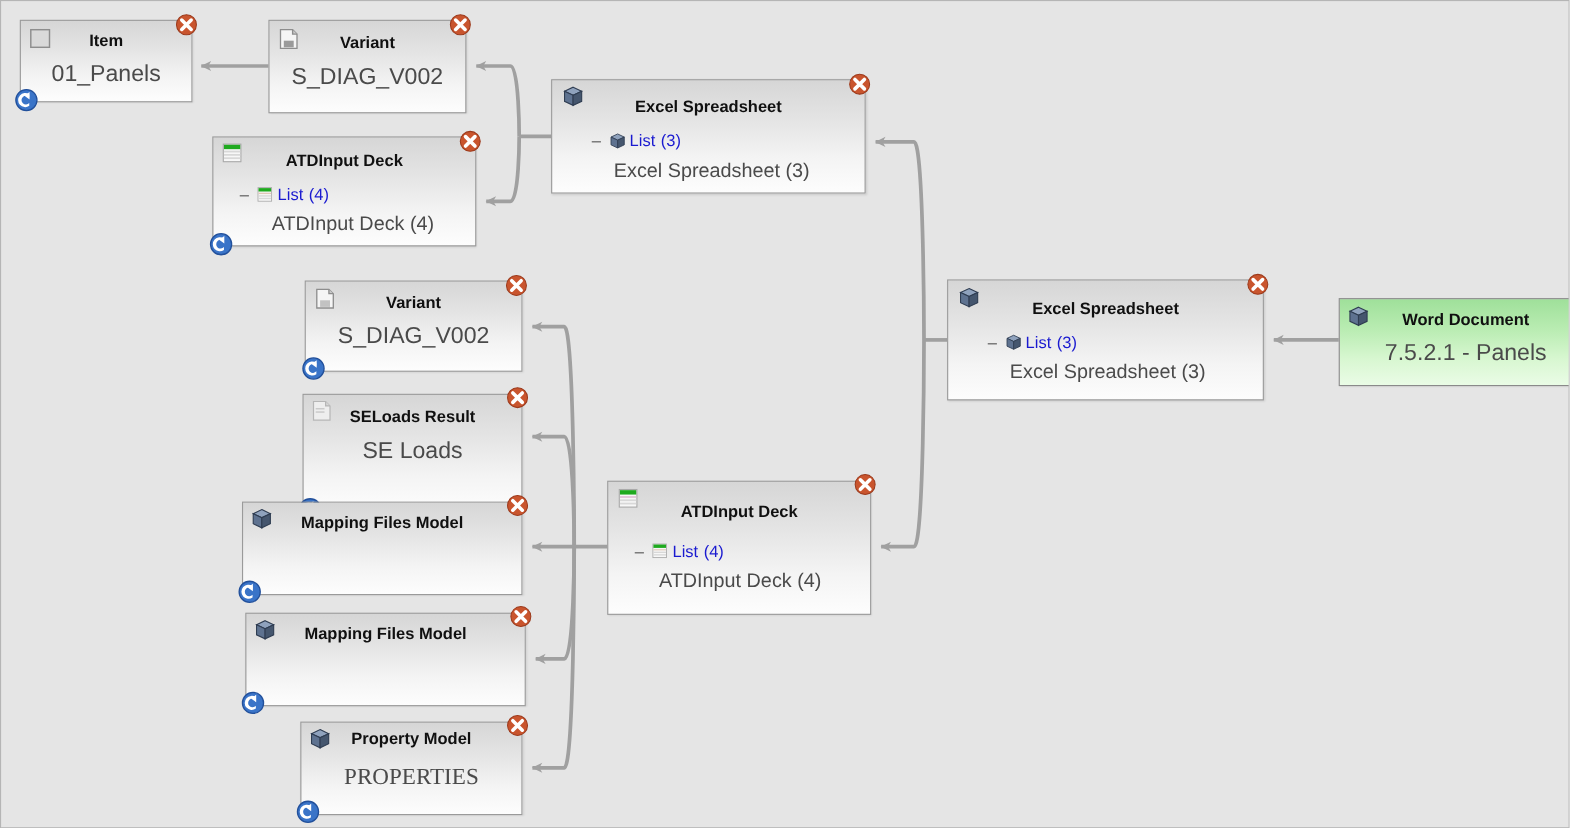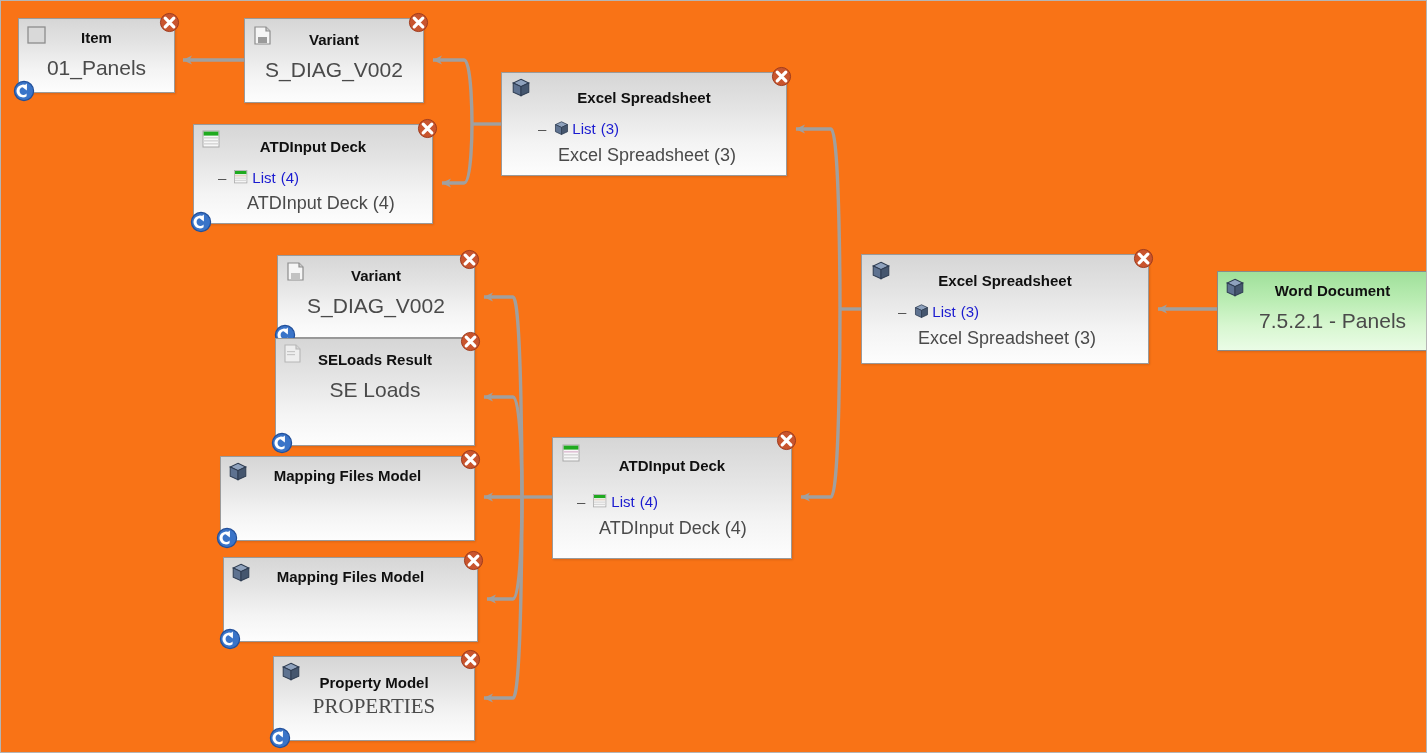--- a/index.html
+++ b/index.html
@@ -5,21 +5,21 @@
   html, body {
     margin: 0;
     padding: 0;
     background: #ffffff;
     font-family: "Liberation Sans", sans-serif;
   }
   #canvas {
     position: relative;
     width: 1427px;
     height: 753px;
-    background: #f97316;
+    background: #e5e5e5;
     border: 1px solid #b5b5b5;
     box-sizing: border-box;
     overflow: hidden;
   }
   #edges {
     position: absolute;
     left: 0; top: 0;
     width: 1427px;
     height: 753px;
     pointer-events: none;
@@ -272,21 +272,21 @@
       <circle cx="11" cy="11" r="9.5" fill="#c9552e" stroke="#9c3a1c" stroke-width="1"></circle>
       <path d="M6.5,6.5 L15.5,15.5 M15.5,6.5 L6.5,15.5" stroke="#fff" stroke-width="3.4" stroke-linecap="round"></path>
     </svg>
     <svg class="back-icon" style="left:-4px; bottom:-9px;" viewBox="0 0 22 22">
       <circle cx="11" cy="11" r="9.6" fill="#3a74c8" stroke="#22509b" stroke-width="1.2"></circle>
       <path d="M13.6,5.8 A6.4,6.4 0 1 0 13.6,16.2 L13.6,13.6 A4,4 0 1 1 13.6,8.4 Z" fill="#ffffff"></path>
       <path d="M13.9,3.6 L13.9,10.4 L9.2,7 Z" fill="#ffffff"></path>
     </svg>
   </div>
 
-  <div class="node" style="left:274px; top:337px; width:200px; height:108px;">
+  <div class="node" style="left:274px; top:357px; width:200px; height:108px;">
     <svg class="icon ico-doc" style="left:6px; top:4px;" viewBox="0 0 22 22">
       <path d="M3,2 H14 L18,6 V19 H3 Z" fill="#eeeeee" stroke="#b6b6b6" stroke-width="1.1"></path>
       <path d="M14,2 V6 H18" fill="#d6d6d6" stroke="#b6b6b6" stroke-width="1.1"></path>
       <rect x="5" y="8" width="8" height="1.2" fill="#c6c6c6"></rect>
       <rect x="5" y="11" width="8" height="1.2" fill="#c6c6c6"></rect>
     </svg>
     <div class="node-title" style="top:12px;">SELoads Result</div>
     <div class="node-sub" style="top:39px;">SE Loads</div>
     <svg class="close-icon" style="right:-7px; top:-8px;" viewBox="0 0 22 22">
       <circle cx="11" cy="11" r="9.5" fill="#c9552e" stroke="#9c3a1c" stroke-width="1"></circle>
@@ -334,21 +334,21 @@
       <path d="M13.9,3.6 L13.9,10.4 L9.2,7 Z" fill="#ffffff"></path>
     </svg>
   </div>
 
   <div class="node" style="left:272px; top:655px; width:202px; height:85px;">
     <svg class="icon ico-cube" style="left:6px; top:4px;" viewBox="0 0 24 24">
       <path d="M12,2.5 L20.5,6.5 L12,10.5 L3.5,6.5 Z" fill="#8fa2bd" stroke="#2f3d52" stroke-width="1.1"></path>
       <path d="M3.5,6.5 L12,10.5 L12,20.5 L3.5,16.5 Z" fill="#5e7290" stroke="#2f3d52" stroke-width="1.1"></path>
       <path d="M20.5,6.5 L12,10.5 L12,20.5 L20.5,16.5 Z" fill="#45566e" stroke="#2f3d52" stroke-width="1.1"></path>
     </svg>
-    <div class="node-title" style="top:17px;">Property Model</div>
+    <div class="node-title" style="top:6px;">Property Model</div>
     <div class="node-sub" style="top:37px;font-family:Liberation Serif, serif;">PROPERTIES</div>
     <svg class="close-icon" style="right:-7px; top:-8px;" viewBox="0 0 22 22">
       <circle cx="11" cy="11" r="9.5" fill="#c9552e" stroke="#9c3a1c" stroke-width="1"></circle>
       <path d="M6.5,6.5 L15.5,15.5 M15.5,6.5 L6.5,15.5" stroke="#fff" stroke-width="3.4" stroke-linecap="round"></path>
     </svg>
     <svg class="back-icon" style="left:-5px; bottom:-9px;" viewBox="0 0 22 22">
       <circle cx="11" cy="11" r="9.6" fill="#3a74c8" stroke="#22509b" stroke-width="1.2"></circle>
       <path d="M13.6,5.8 A6.4,6.4 0 1 0 13.6,16.2 L13.6,13.6 A4,4 0 1 1 13.6,8.4 Z" fill="#ffffff"></path>
       <path d="M13.9,3.6 L13.9,10.4 L9.2,7 Z" fill="#ffffff"></path>
     </svg>

